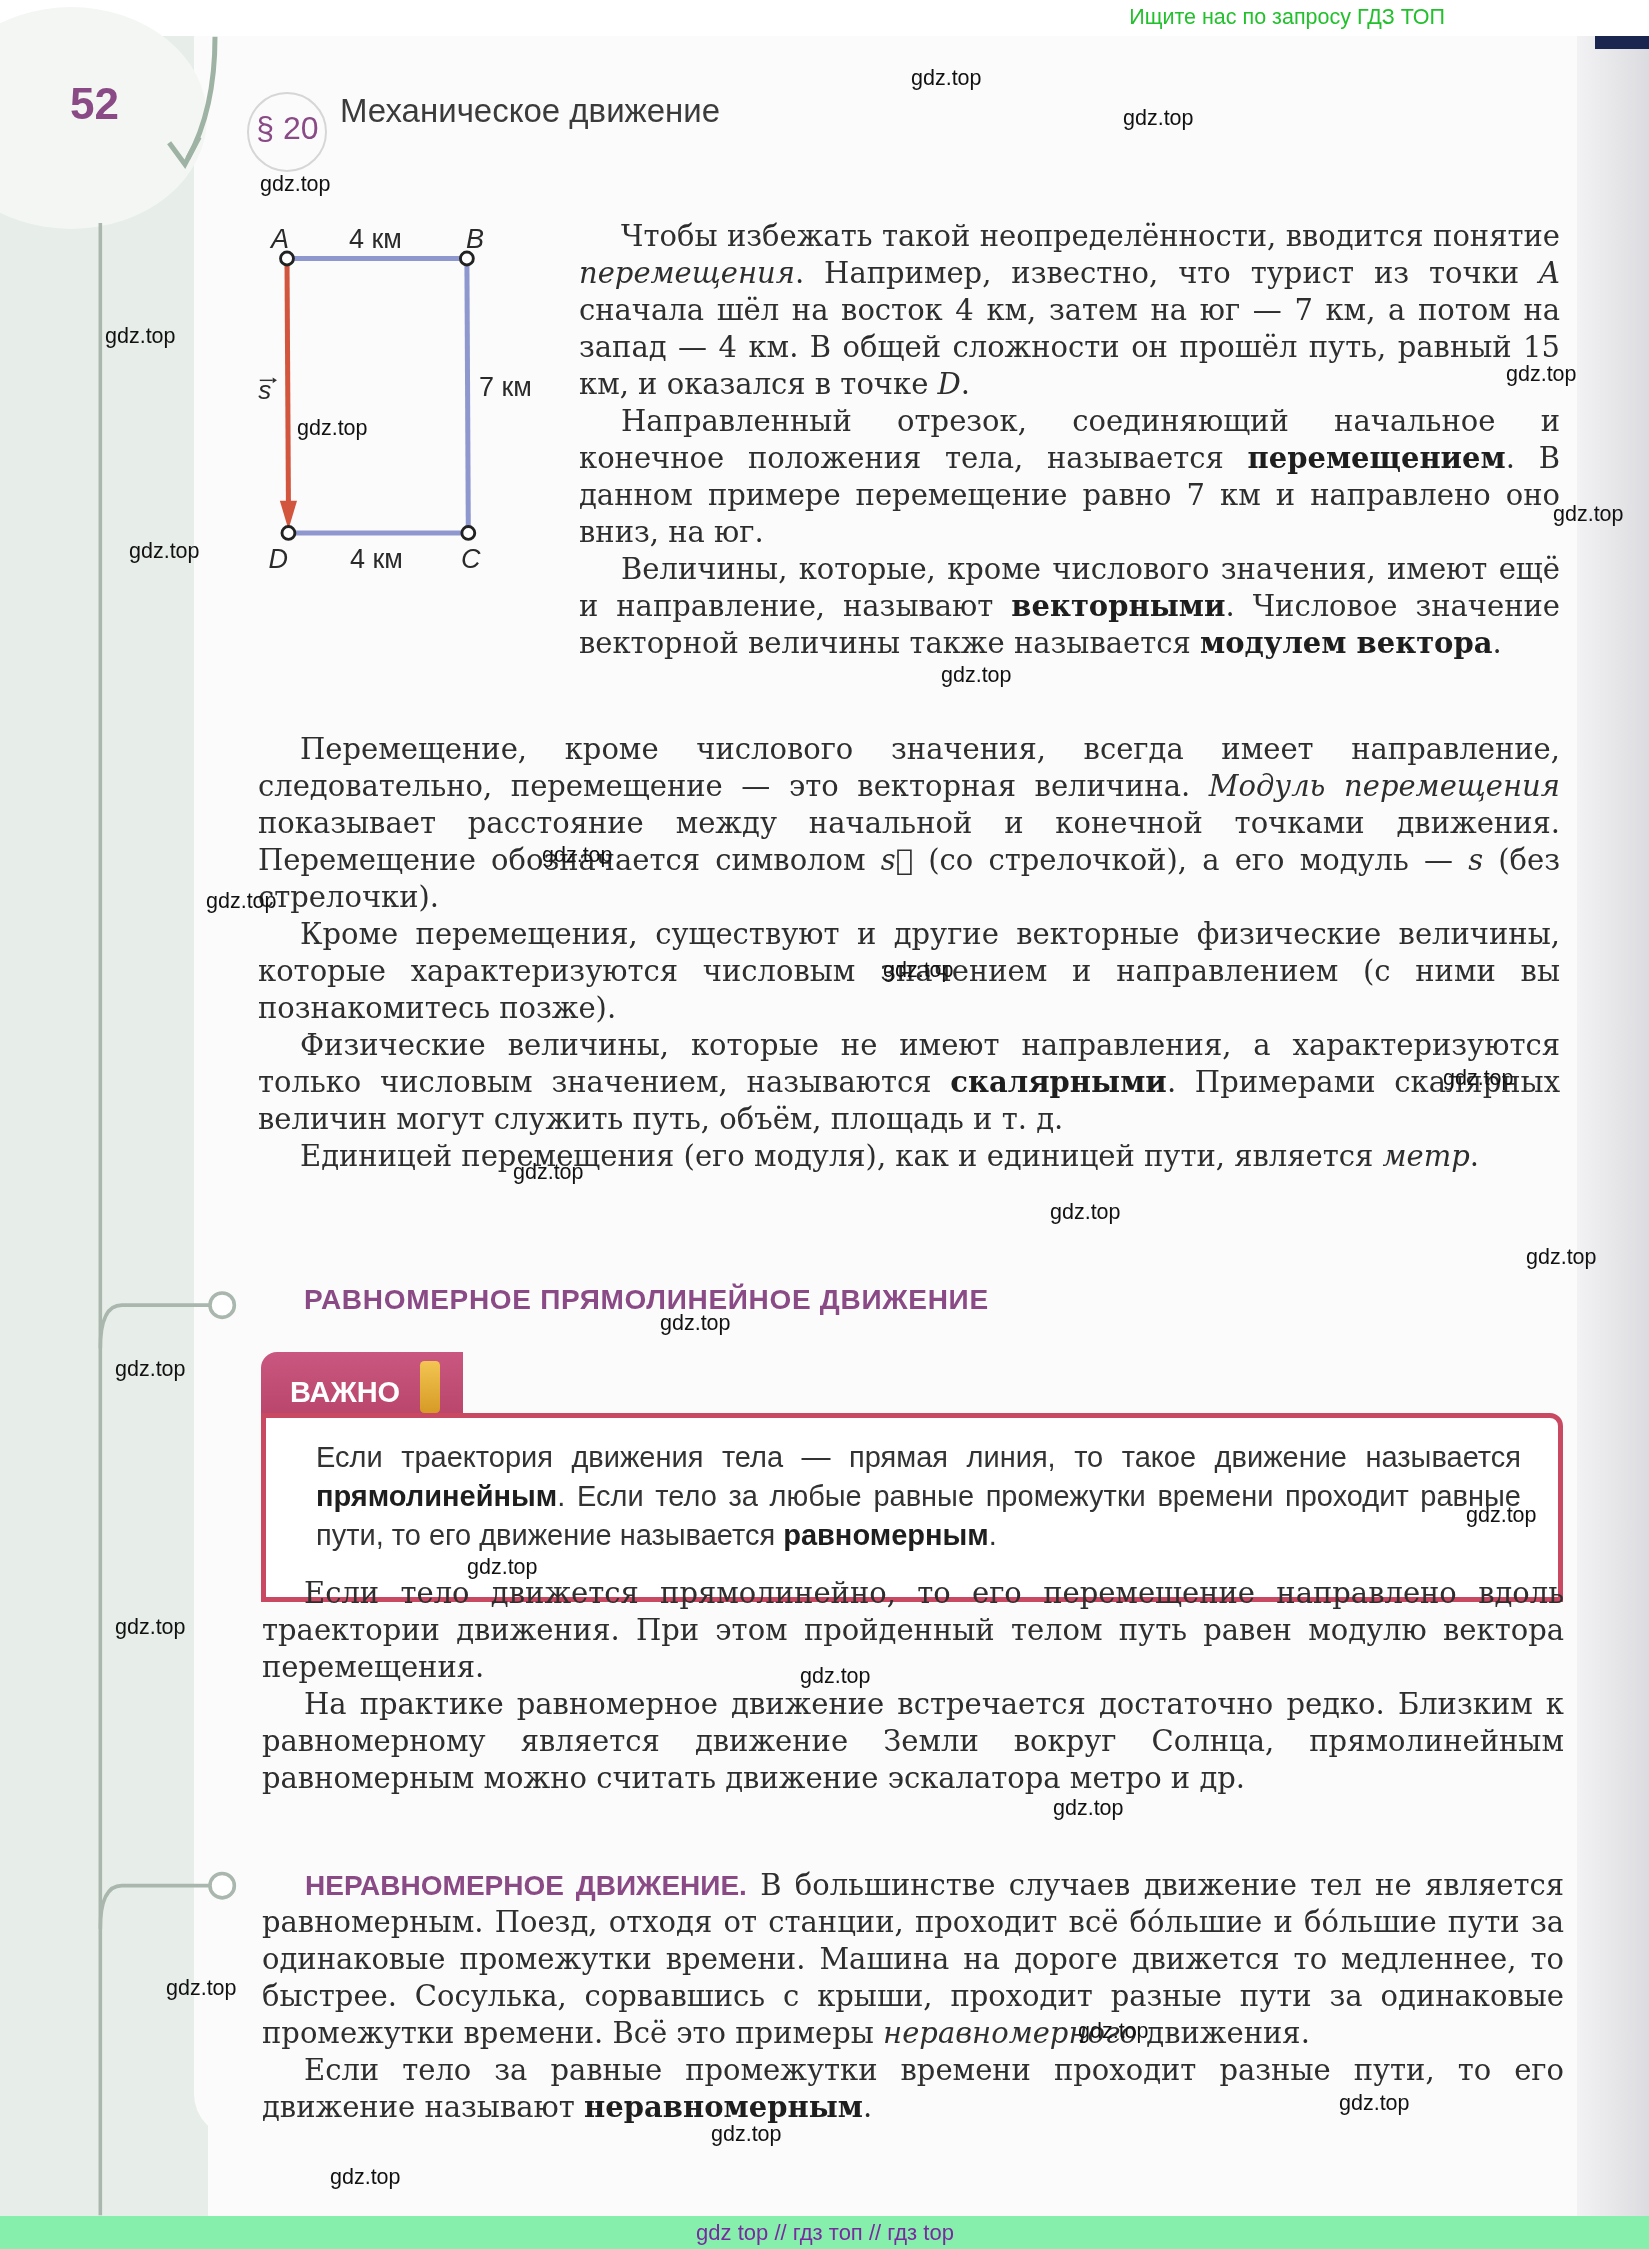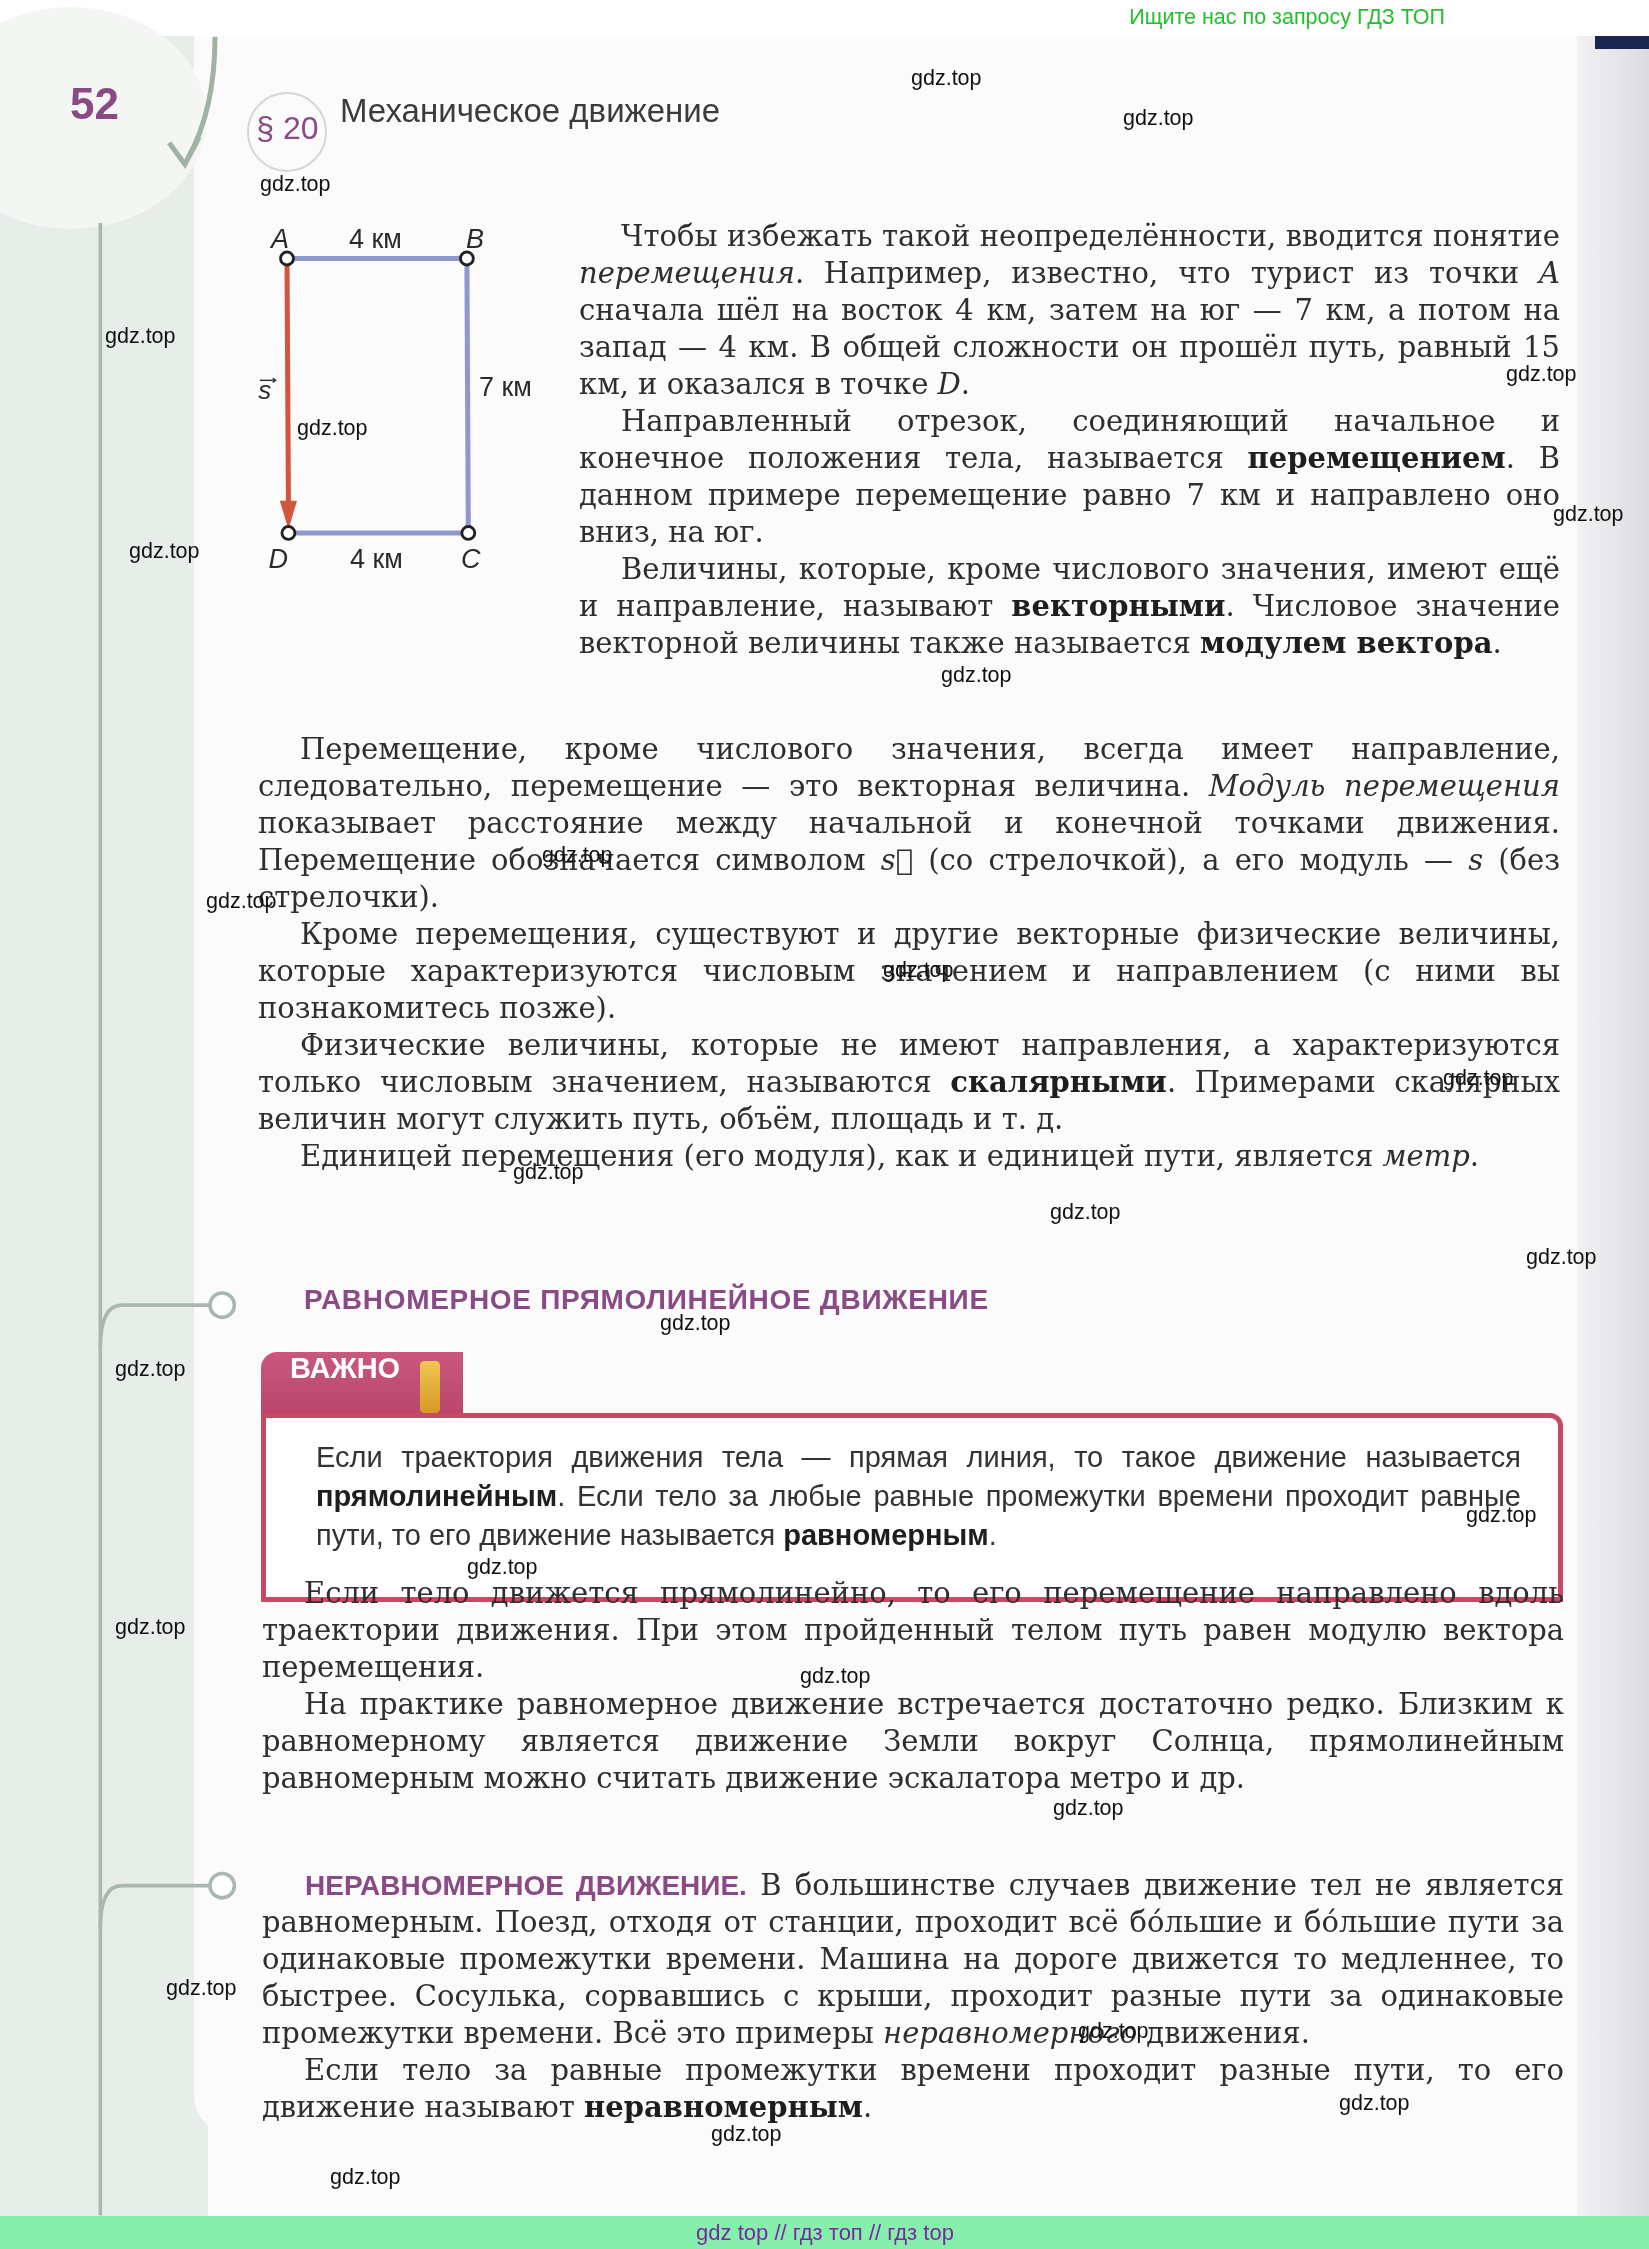--- a/index.html
+++ b/index.html
@@ -18,21 +18,21 @@
   .chapter-title{position:absolute;left:340px;top:56px;font-family:"Liberation Sans",sans-serif;font-size:33px;color:#3b3b3b;}
   .tree{position:absolute;left:0;top:0;}
   .diagram{position:absolute;left:244px;top:201px;}
   .txt{position:absolute;font-size:29px;line-height:37px;text-align:justify;color:#2e2e2e;}
   .txt p{margin:0;text-indent:42px;}
   .txt p.noind{text-indent:0;}
   .txt b{font-weight:bold;color:#1e1e1e;}
   .txt i{font-style:italic;}
   .section-h{position:absolute;left:304px;top:1248px;font-family:"Liberation Sans",sans-serif;font-weight:bold;font-size:28px;color:#8a4a86;letter-spacing:0.7px;text-align:center;}
   .important-tab{position:absolute;left:261px;top:1316px;width:202px;height:65px;background:linear-gradient(180deg,#c9577f,#b9456b);border-top-left-radius:16px;}
-  .important-tab span{position:absolute;left:29px;top:0;font-family:"Liberation Sans",sans-serif;font-weight:bold;font-size:29px;color:#fff;}
+  .important-tab span{position:absolute;left:29px;top:24px;font-family:"Liberation Sans",sans-serif;font-weight:bold;font-size:29px;color:#fff;}
   .exclam{position:absolute;left:159px;top:8.6px;width:20px;height:52px;background:linear-gradient(180deg,#f3c552,#d69a25);border-radius:4.3px;}
   .important-box{position:absolute;left:261px;top:1377px;width:1302px;height:189px;border:5px solid #c94862;border-radius:0 13px 0 0;background:#fff;box-sizing:border-box;}
   .important-text{position:absolute;left:50px;top:20px;width:1205px;font-family:"Liberation Sans",sans-serif;font-size:29px;line-height:39px;color:#333;text-align:justify;}
   .important-text b{color:#1e1e1e;}
   .inline-h{font-family:"Liberation Sans",sans-serif;font-weight:bold;color:#8a4a86;font-size:28px;}
   .wm{position:absolute;font-family:"Liberation Sans",sans-serif;font-size:21.5px;color:#111;}
   .footer{position:absolute;left:0;top:2216px;width:1650px;height:34px;text-align:center;background:#86efac;}
   .footer span{font-family:"Liberation Sans",sans-serif;font-size:22px;color:#7a2aa0;line-height:33px;}
 </style>
 </head>

